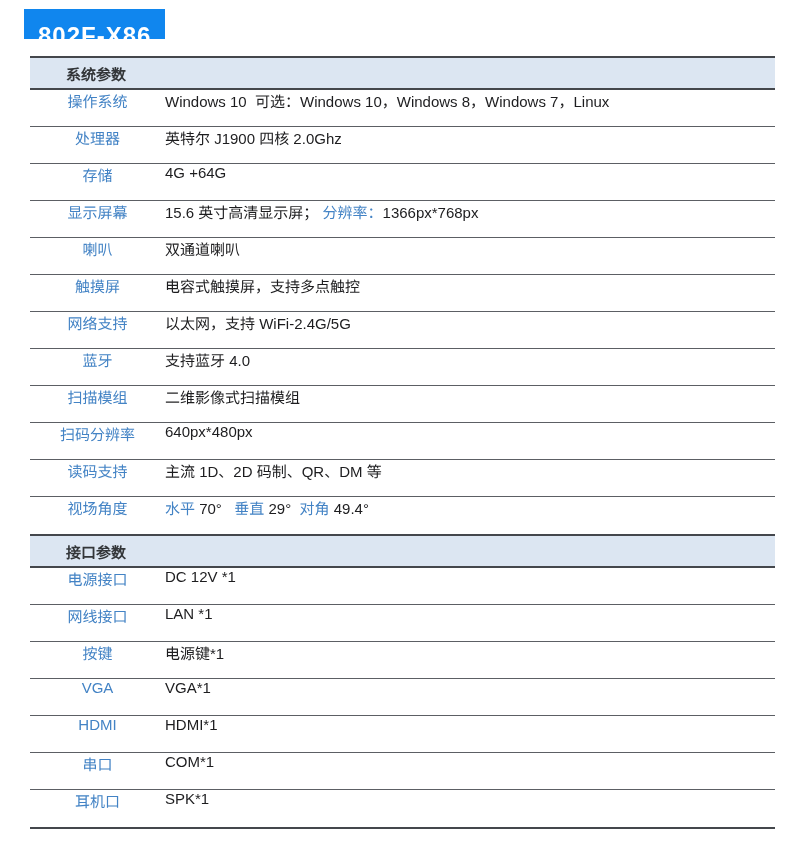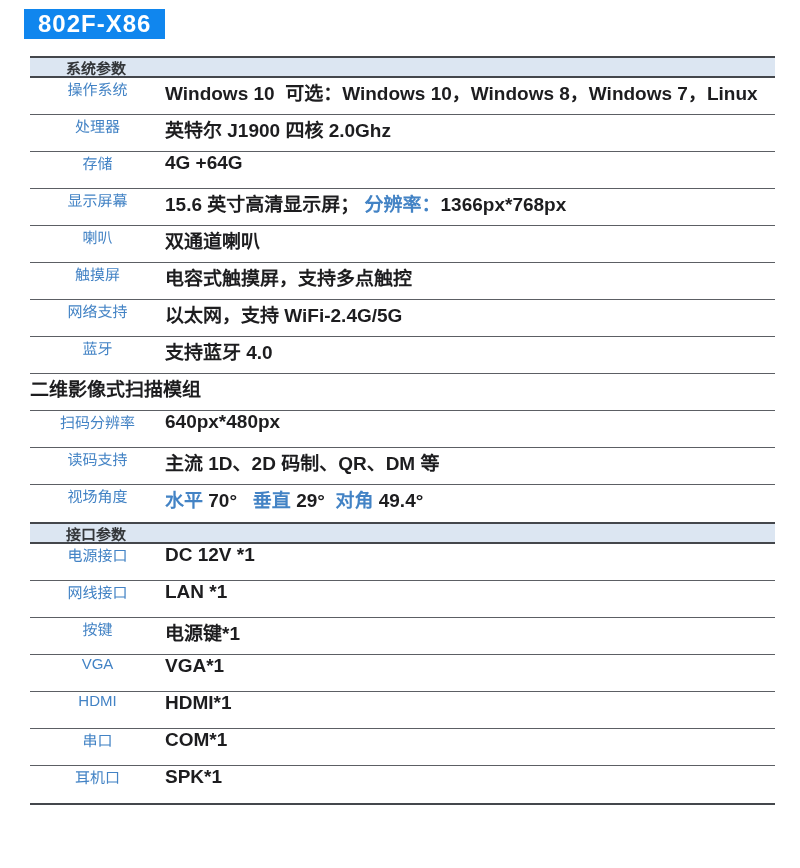--- a/index.html
+++ b/index.html
@@ -14,48 +14,47 @@
   *{margin:0;padding:0;box-sizing:border-box;}
   html,body{background:#ffffff;}
   body{
     width:800px;height:868px;position:relative;overflow:hidden;
     font-family:"Liberation Sans","DejaVu Sans",sans-serif;
   }
   .title-badge{
     position:absolute;left:24px;top:9px;height:30px;
     background:var(--badge-bg);color:#ffffff;
     font-size:24px;font-weight:bold;line-height:30px;
-    padding:0 14px;letter-spacing:1px;
+    padding:12px 14px;letter-spacing:1px;
   }
   .spec-table{
     position:absolute;left:30px;top:56px;width:745px;
     border-bottom:2px solid var(--border-strong);
   }
   .section-header{
-    height:22px;background:var(--header-bg);
+    height:34px;background:var(--header-bg);
     border-top:2px solid var(--border-strong);
     border-bottom:2px solid var(--border-strong);
     display:flex;align-items:center;
     padding-left:36px;
     color:var(--header-text);font-size:15px;font-weight:bold;text-align:right;
   }
   .spec-row{
     height:37px;display:flex;align-items:flex-start;
     border-bottom:1px solid var(--border-row);
     background:#ffffff;
   }
   .section .spec-row:last-child{border-bottom:none;}
   .row-label{
     width:135px;flex:0 0 135px;text-align:center;
     color:var(--accent);font-size:15px;
   }
   .row-value{
-    color:var(--value-text);font-size:19px;
+    color:var(--value-text);font-size:15px;
     white-space:pre;
-    font-weight:bold;
   }
   .row-value .accent{color:var(--accent);}
 </style>
 </head>
 <body>
 
 <div class="title-badge">
   <span>802F-X86</span>
 </div>
 
@@ -90,20 +89,21 @@
       </div>
       <div class="spec-row">
         <div class="row-label">网络支持</div>
         <div class="row-value"><span>以太网，支持 WiFi-2.4G/5G</span></div>
       </div>
       <div class="spec-row">
         <div class="row-label">蓝牙</div>
         <div class="row-value"><span>支持蓝牙 4.0</span></div>
       </div>
       <div class="spec-row">
+        <div class="row-label">扫描模组</div>
         <div class="row-value"><span>二维影像式扫描模组</span></div>
       </div>
       <div class="spec-row">
         <div class="row-label">扫码分辨率</div>
         <div class="row-value"><span>640px*480px</span></div>
       </div>
       <div class="spec-row">
         <div class="row-label">读码支持</div>
         <div class="row-value"><span>主流 1D、2D 码制、QR、DM 等</span></div>
       </div>

